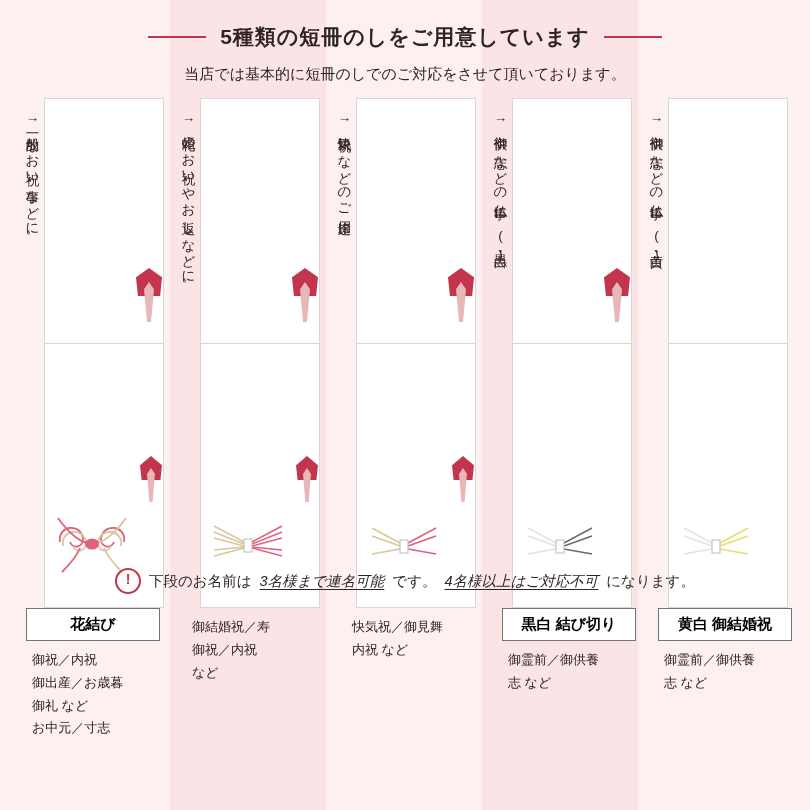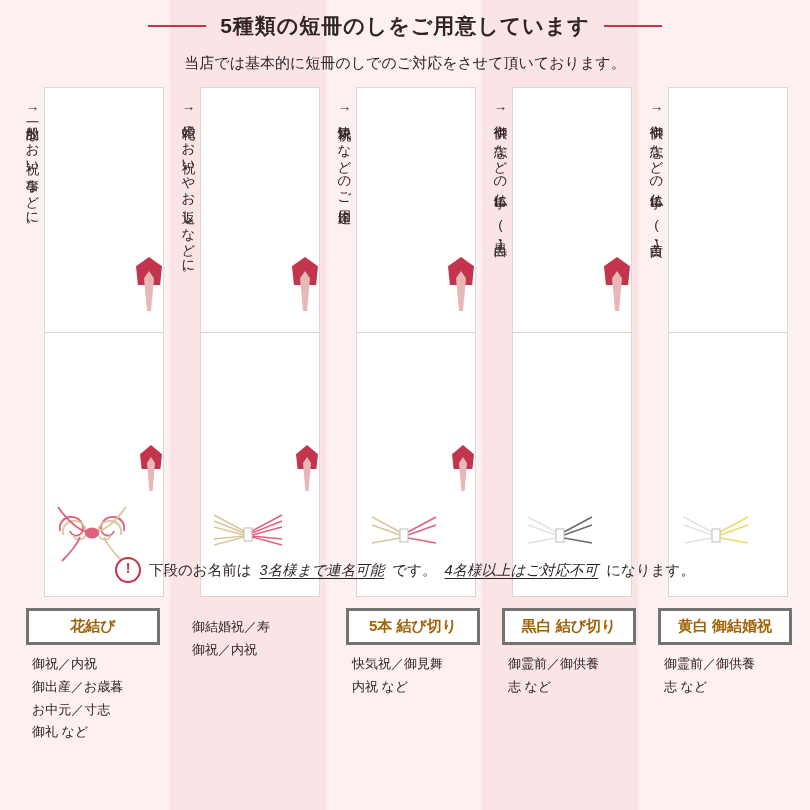--- a/index.html
+++ b/index.html
@@ -18,21 +18,21 @@
   .page {
     width: 810px;
     height: 810px;
     position: relative;
     box-sizing: border-box;
   }
 
   
   .header {
     text-align: center;
-    padding-top: 12px;
+    padding-top: 23px;
   }
   .title-row {
     display: flex;
     align-items: center;
     justify-content: center;
     gap: 14px;
   }
   .title-row .rule {
     width: 58px;
     height: 0;
@@ -148,27 +148,27 @@
     left: 0;
     width: 810px;
     height: 140px;
   }
   .label-card {
     position: absolute;
     top: 0;
     width: 134px;
   }
   .label-head {
-    border: 3px solid #737373;
+    border: 1px solid #737373;
     background: #ffffff;
     text-align: center;
     font-size: 15px;
     font-weight: bold;
     padding: 6px 0 6px;
-    color: #a16207;
+    color: #000000;
     box-sizing: border-box;
   }
   .label-body {
     font-size: 13px;
     line-height: 1.75;
     padding: 8px 4px 0 6px;
     color: #2f2424;
   }
   .lc-0 { left: 26px; }
   .lc-1 { left: 186px; }
@@ -444,34 +444,34 @@
 
     </div>
 
     <div class="labels">
 
       <div class="label-card lc-0">
         <div class="label-head">花結び</div>
         <div class="label-body">
           <div>御祝／内祝</div>
           <div>御出産／お歳暮</div>
+          <div>御礼 など</div>
           <div>お中元／寸志</div>
-          <div>御礼 など</div>
         </div>
       </div>
 
       <div class="label-card lc-1">
         <div class="label-body">
           <div>御結婚祝／寿</div>
           <div>御祝／内祝</div>
+          <div>など</div>
         </div>
       </div>
 
       <div class="label-card lc-2">
-        <div class="label-head">5本 結び切り</div>
         <div class="label-body">
           <div>快気祝／御見舞</div>
           <div>内祝 など</div>
         </div>
       </div>
 
       <div class="label-card lc-3">
         <div class="label-head">黒白 結び切り</div>
         <div class="label-body">
           <div>御霊前／御供養</div>

